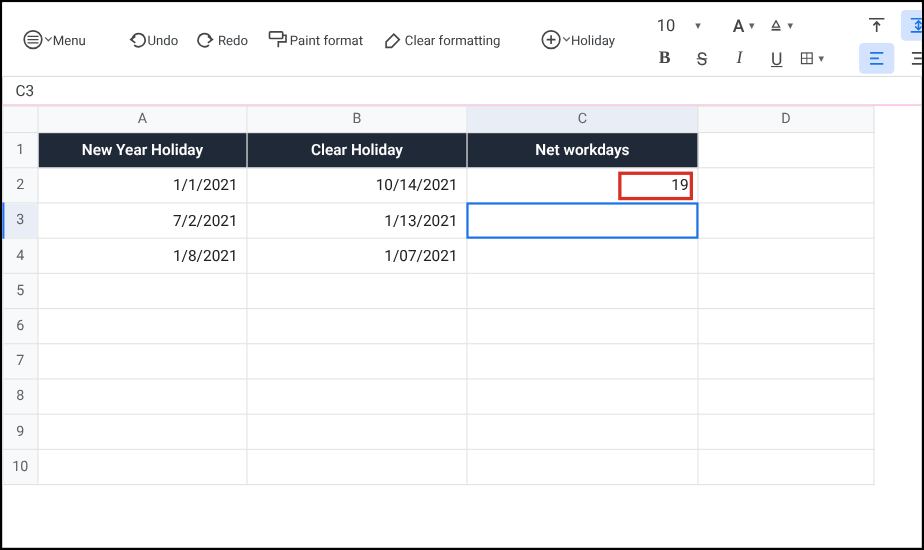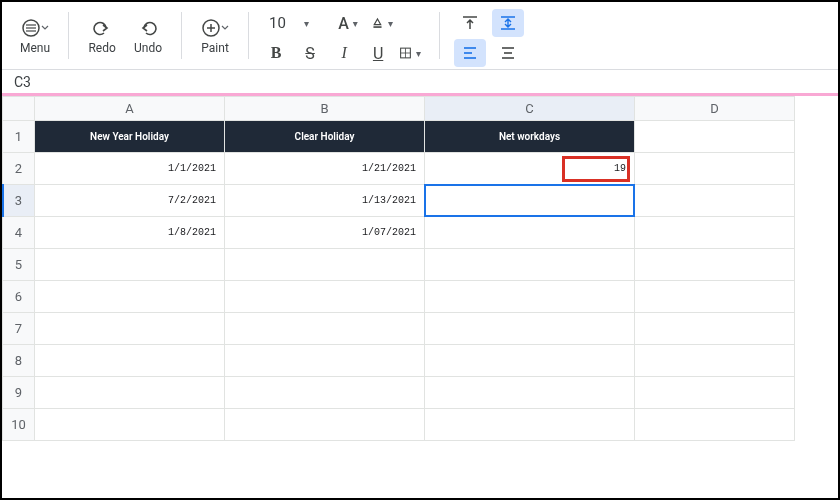--- a/index.html
+++ b/index.html
@@ -20,21 +20,21 @@
     background: #fff;
     gap: 4px;
     height: 68px;
   }
   .tb-group {
     display: flex;
     align-items: stretch;
   }
   .tb-btn {
     display: flex;
-    flex-direction: column;
+    flex-direction: row;
     align-items: center;
     justify-content: center;
     min-width: 46px;
     padding: 2px 8px;
     border-radius: 4px;
     cursor: pointer;
   }
   .tb-btn .icon { height: 22px; display:flex; align-items:center; justify-content:center; color:#444746;}
   .tb-btn .label { font-size: 12px; color:#3c4043; margin-top:2px; white-space:nowrap;}
   .divider { width:1px; background:#dadce0; margin: 4px 6px; }
@@ -44,39 +44,39 @@
   .font-row { display:flex; align-items:center; gap:8px; height:26px;}
   .font-size { font-size:15px; color:#3c4043; padding:0 6px; }
   .chev { font-size:10px; color:#5f6368; padding:0 4px;}
   .mini-btn { width:26px; height:26px; display:flex;align-items:center;justify-content:center;border-radius:4px;color:#444746;font-size:16px;}
   .mini-btn svg{display:block;}
   .align-block{ display:flex; flex-direction:column; gap:4px; padding:2px 4px;}
   .align-row{display:flex;align-items:center;gap:6px;height:26px;}
   .align-btn{width:32px;height:28px;display:flex;align-items:center;justify-content:center;border-radius:4px;}
   .align-btn.active{background:#d3e3fd;}
   .namebox {
-    border-bottom: 3px solid #f9a8d4;
+    border-bottom: 1px solid #f9a8d4;
     padding: 4px 12px;
     font-size: 14px;
     color:#3c4043;
     height:26px;
     display:flex;align-items:center;
   }
   .sheet {
     display:block;
     position:relative;
   }
   table.grid {
     border-collapse: collapse;
     table-layout: fixed;
   }
   .grid th, .grid td {
     border: 1px solid #e1e3e1;
     height: 32px;
-    font-size: 10px;
+    font-size: 14px;
     padding: 0 8px;
     background:#fff;
   }
   .grid thead th {
     background: #f8f9fa;
     color:#5f6368;
     font-weight: normal;
     text-align:center;
     height:24px;
     font-size:13px;
@@ -90,21 +90,21 @@
     font-size:13px;
   }
   .corner { background:#f8f9fa; width:32px;}
   .colA{width:190px;} .colB{width:200px;} .colC{width:210px;} .colD{width:160px;}
   .hdark {
     background:#1f2937 !important;
     color:#fff;
     font-weight:600;
     text-align:center;
   }
-  .val { text-align:right; color:#202124;font-family:Liberation Mono, monospace;}
+  .val { text-align:right; color:#202124;}
   thead th.colC { background:#e9eef6; }
   tbody th.rowhead.active { background:#e9eef6; }
   .selected-cell { position:relative; }
   .selected-cell::after{
     content:"";
     position:absolute; inset:-1px;
     border:2px solid #1a73e8;
     pointer-events:none;
   }
   .row-left-mark{ position:relative;}
@@ -136,48 +136,65 @@
           </svg>
       </span>
       <span class="label">Menu</span>
     </div>
   </div>
   <div class="divider"></div>
   <div class="tb-group">
     <div class="tb-btn">
       <span class="icon">
         <svg width="20" height="20" viewBox="0 0 20 20">
+            <path d="M6 10 A6 6 0 1 1 8 15" fill="none" stroke="#444746" stroke-width="1.6"></path>
+            <path d="M9 7 L5 10 L9 13" fill="none" stroke="#444746" stroke-width="1.6"></path>
+          </svg>
+      </span>
+      <span class="label">Undo</span>
+    </div>
+    <div class="tb-btn">
+      <span class="icon">
+        <svg width="20" height="20" viewBox="0 0 20 20">
             <path d="M14 10 A6 6 0 1 0 12 15" fill="none" stroke="#444746" stroke-width="1.6"></path>
             <path d="M11 7 L15 10 L11 13" fill="none" stroke="#444746" stroke-width="1.6"></path>
           </svg>
       </span>
       <span class="label">Redo</span>
     </div>
     <div class="tb-btn">
       <span class="icon">
-        <svg width="20" height="20" viewBox="0 0 20 20">
-            <path d="M6 10 A6 6 0 1 1 8 15" fill="none" stroke="#444746" stroke-width="1.6"></path>
-            <path d="M9 7 L5 10 L9 13" fill="none" stroke="#444746" stroke-width="1.6"></path>
-          </svg>
-      </span>
-      <span class="label">Undo</span>
+        <svg width="22" height="20" viewBox="0 0 22 20">
+            <rect x="3" y="3" width="12" height="6" rx="1" fill="none" stroke="#444746" stroke-width="1.5"></rect>
+            <path d="M15 6 L18 6 L18 12 L11 12 L11 17" fill="none" stroke="#444746" stroke-width="1.5"></path>
+          </svg>
+      </span>
+      <span class="label">Paint format</span>
+    </div>
+    <div class="tb-btn">
+      <span class="icon">
+        <svg width="22" height="20" viewBox="0 0 22 20">
+            <path d="M5 14 L12 7 L17 12 L10 19 L5 19 Z" fill="none" stroke="#444746" stroke-width="1.5" transform="translate(0,-2)"></path>
+          </svg>
+      </span>
+      <span class="label">Clear formatting</span>
     </div>
   </div>
   <div class="divider"></div>
   <div class="tb-group">
     <div class="tb-btn">
       <span class="icon">
         <svg width="28" height="20" viewBox="0 0 28 20">
             <circle cx="10" cy="10" r="8" fill="none" stroke="#444746" stroke-width="1.5"></circle>
             <line x1="10" y1="6" x2="10" y2="14" stroke="#444746" stroke-width="1.5"></line>
             <line x1="6" y1="10" x2="14" y2="10" stroke="#444746" stroke-width="1.5"></line>
             <path d="M21 8 L24 11 L27 8" fill="none" stroke="#5f6368" stroke-width="1.2"></path>
           </svg>
       </span>
-      <span class="label">Paint</span>
+      <span class="label">Holiday</span>
     </div>
   </div>
   <div class="divider"></div>
   <div class="font-block">
     <div class="font-row">
       <span class="font-size">10</span>
       <span class="chev">▾</span>
       <span style="width:8px;"></span>
       <span class="mini-btn" style="font-weight:500;">A<span class="chev">▾</span></span>
       <span class="mini-btn">
@@ -265,21 +282,21 @@
       <tr>
         <th class="rowhead">1</th>
         <td class="hdark">New Year Holiday</td>
         <td class="hdark">Clear Holiday</td>
         <td class="hdark">Net workdays</td>
         <td></td>
       </tr>
       <tr>
         <th class="rowhead">2</th>
         <td class="val">1/1/2021</td>
-        <td class="val">1/21/2021</td>
+        <td class="val">10/14/2021</td>
         <td class="val redbox"><span>19</span><span class="redbox-inner"></span></td>
         <td></td>
       </tr>
       <tr>
         <th class="rowhead active row-left-mark">3</th>
         <td class="val">7/2/2021</td>
         <td class="val">1/13/2021</td>
         <td class="selected-cell"></td>
         <td></td>
       </tr>

